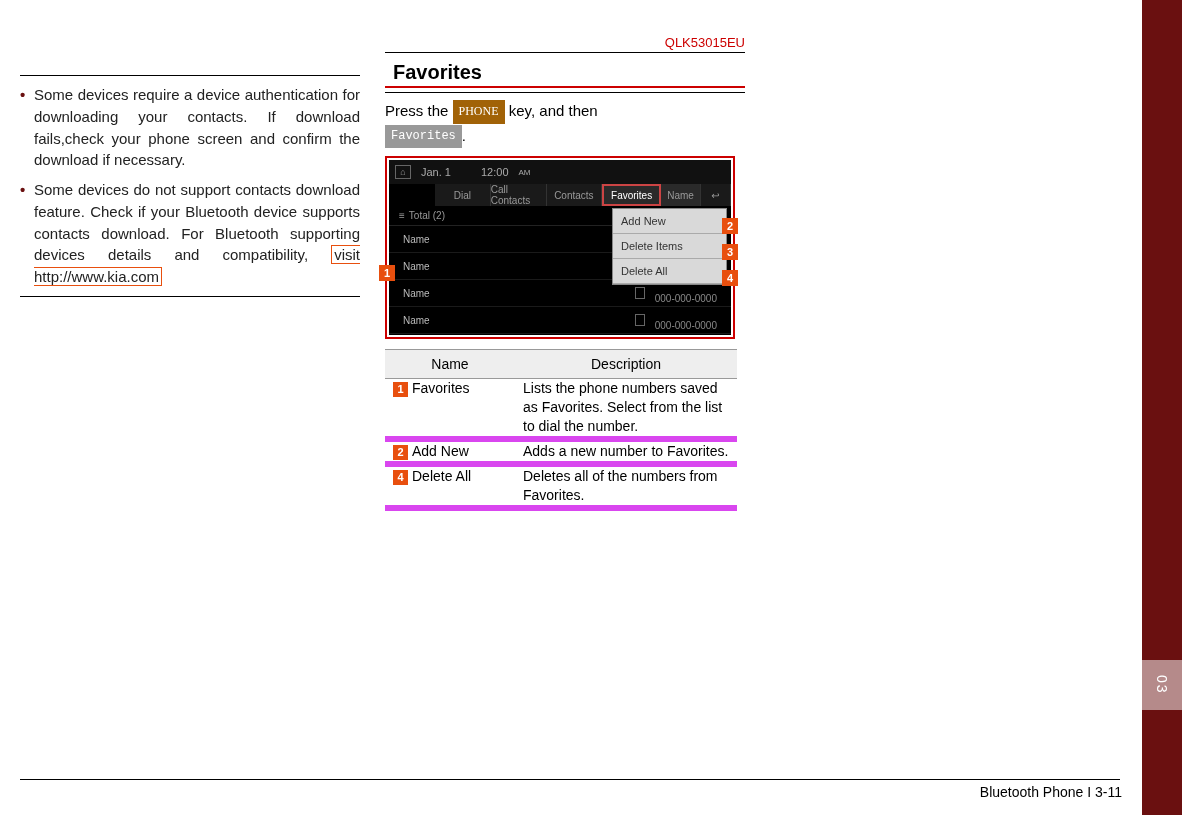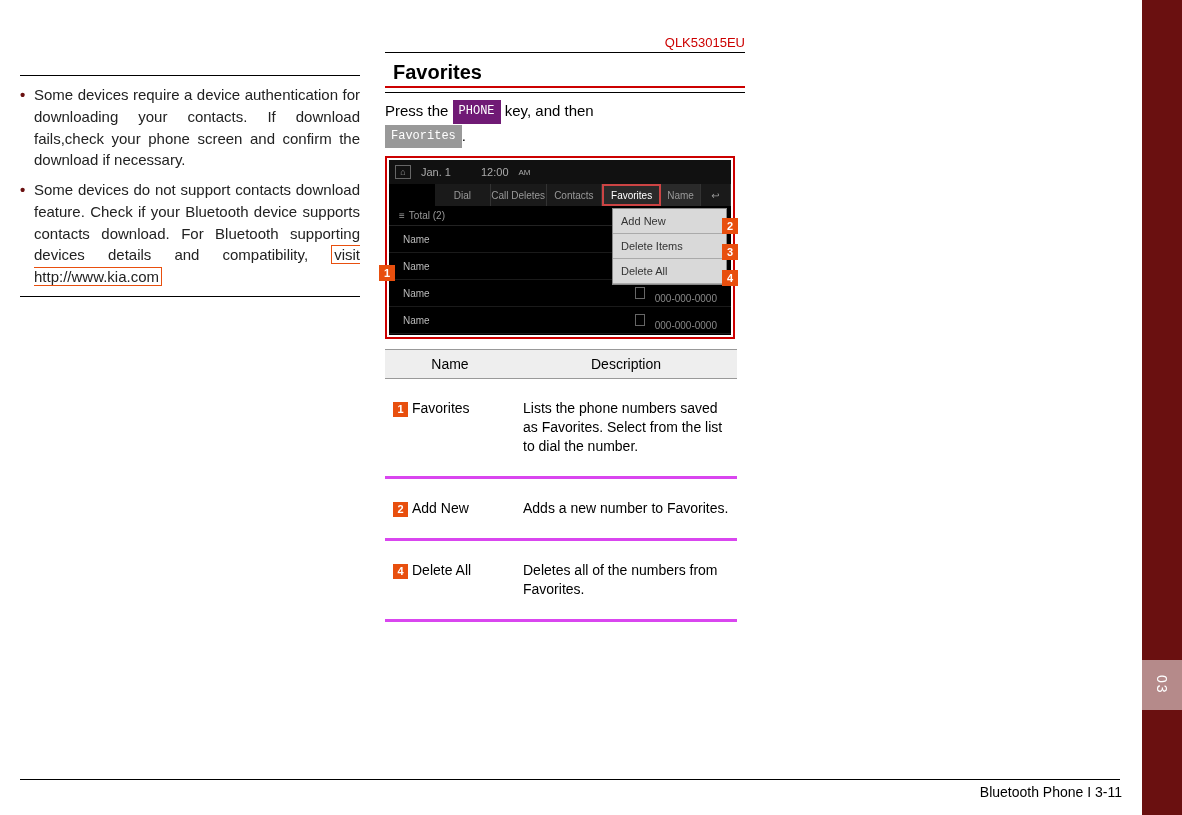--- a/index.html
+++ b/index.html
@@ -15,21 +15,21 @@
   .col-left li { position: relative; padding-left: 14px; margin-bottom: 8px; font-size: 15px; line-height: 1.45; color: #222; text-align: justify; }
   .col-left li .bullet { position: absolute; left: 0; top: 0; color: #6a1010; font-weight: bold; }
   .boxed { border: 1px solid #e84f0e; padding: 0 2px; }
   .col-left .rule-end { height: 1px; background: #000; margin-top: 6px; }
   .col-right { position: absolute; left: 385px; top: 35px; width: 360px; }
   .doccode { color: #c00; font-size: 13px; text-align: right; margin-bottom: 2px; }
   .rule-top { height: 1px; background: #000; }
   .section-title { font-size: 20px; font-weight: bold; border-bottom: 2px solid #c00; padding: 8px 0 2px 8px; margin-bottom: 4px; }
   .rule-sub { height: 1px; background: #000; margin-bottom: 6px; }
   .instr { font-size: 15px; line-height: 1.6; color: #000; }
-  .keycap-dark { display: inline-block; background: #701a75; color: #fff; font-family: Liberation Mono, monospace; font-size: 12px; padding: 2px 6px; vertical-align: middle; }
+  .keycap-dark { display: inline-block; background: #a16207; color: #fff; font-family: Liberation Serif, serif; font-size: 12px; padding: 2px 6px; vertical-align: middle; }
   .keycap-light { display: inline-block; background: #999; color: #fff; font-family: "Courier New", monospace; font-size: 12px; padding: 2px 6px; vertical-align: middle; }
   .screenshot-wrap { position: relative; width: 350px; height: 183px; border: 2px solid #c00; margin-top: 8px; }
   .ss { position: absolute; left: 2px; top: 2px; right: 2px; bottom: 2px; background: #000; }
   .ss-top { height: 24px; background: #111; display: flex; align-items: center; color: #aaa; font-size: 11px; padding: 0 6px; gap: 10px; }
   .ss-home { width: 16px; height: 14px; border: 1px solid #666; display: inline-flex; align-items: center; justify-content: center; font-size: 9px; }
   .ss-tabs { height: 22px; display: flex; padding-left: 46px; }
   .ss-tab { flex: 1; color: #999; font-size: 10px; display: flex; align-items: center; justify-content: center; border-right: 1px solid #333; background: #1a1a1a; }
   .ss-tab.active { border: 2px solid #c44; background: #2a2a2a; color: #fff; }
   .ss-tab.menu { background: #2a2a2a; max-width: 40px; }
   .ss-tab.back { max-width: 30px; }
@@ -41,21 +41,21 @@
   .ss-row .micon { width: 10px; height: 12px; border: 1px solid #666; margin-right: 10px; }
   .ss-menu { position: absolute; right: 4px; top: 48px; width: 115px; background: #d9d9d9; border: 1px solid #888; }
   .ss-menu div { font-size: 11px; color: #333; padding: 6px 8px; border-bottom: 1px solid #aaa; }
   .callout { position: absolute; width: 16px; height: 16px; background: #e84f0e; color: #fff; font-size: 11px; font-weight: bold; display: flex; align-items: center; justify-content: center; }
   .callout.c1 { left: -8px; top: 107px; }
   .callout.c2 { right: -5px; top: 60px; }
   .callout.c3 { right: -5px; top: 86px; }
   .callout.c4 { right: -5px; top: 112px; }
   table.desc { width: 352px; border-collapse: collapse; margin-top: 10px; font-size: 14px; }
   table.desc th { background: #eee; font-weight: normal; padding: 6px 8px; border-top: 1px solid #999; border-bottom: 1px solid #999; }
-  table.desc td { padding: 20px 8px; border-bottom: 3px solid #d946ef; vertical-align: top; line-height: 1.35; }
+  table.desc td { padding: 0 8px; border-bottom: 6px solid #d946ef; vertical-align: top; line-height: 1.35; }
   table.desc td.name { width: 130px; white-space: nowrap; }
   .numbox { display: inline-block; width: 15px; height: 15px; background: #e84f0e; color: #fff; font-size: 11px; font-weight: bold; text-align: center; line-height: 15px; margin-right: 4px; vertical-align: middle; }
 </style>
 </head>
 <body>
 
 <div class="page">
   <div class="sidebar-right"></div>
   <div class="side-tab">03</div>
 
@@ -90,21 +90,21 @@
       <div class="ss">
         <div class="ss-top">
           <span class="ss-home">⌂</span>
           <span>Jan. 1</span>
           <span style="flex:0 0 10px"></span>
           <span>12:00</span>
           <span style="font-size:8px">AM</span>
         </div>
         <div class="ss-tabs">
           <div class="ss-tab">Dial</div>
-          <div class="ss-tab">Call Deletes</div>
+          <div class="ss-tab">Call Contacts</div>
           <div class="ss-tab">Contacts</div>
           <div class="ss-tab active">Favorites</div>
           <div class="ss-tab menu">Name</div>
           <div class="ss-tab back">↩</div>
         </div>
         <div class="ss-total">
           <span>≡</span>
           <span>Total (2)</span>
         </div>
         <div class="ss-list">

